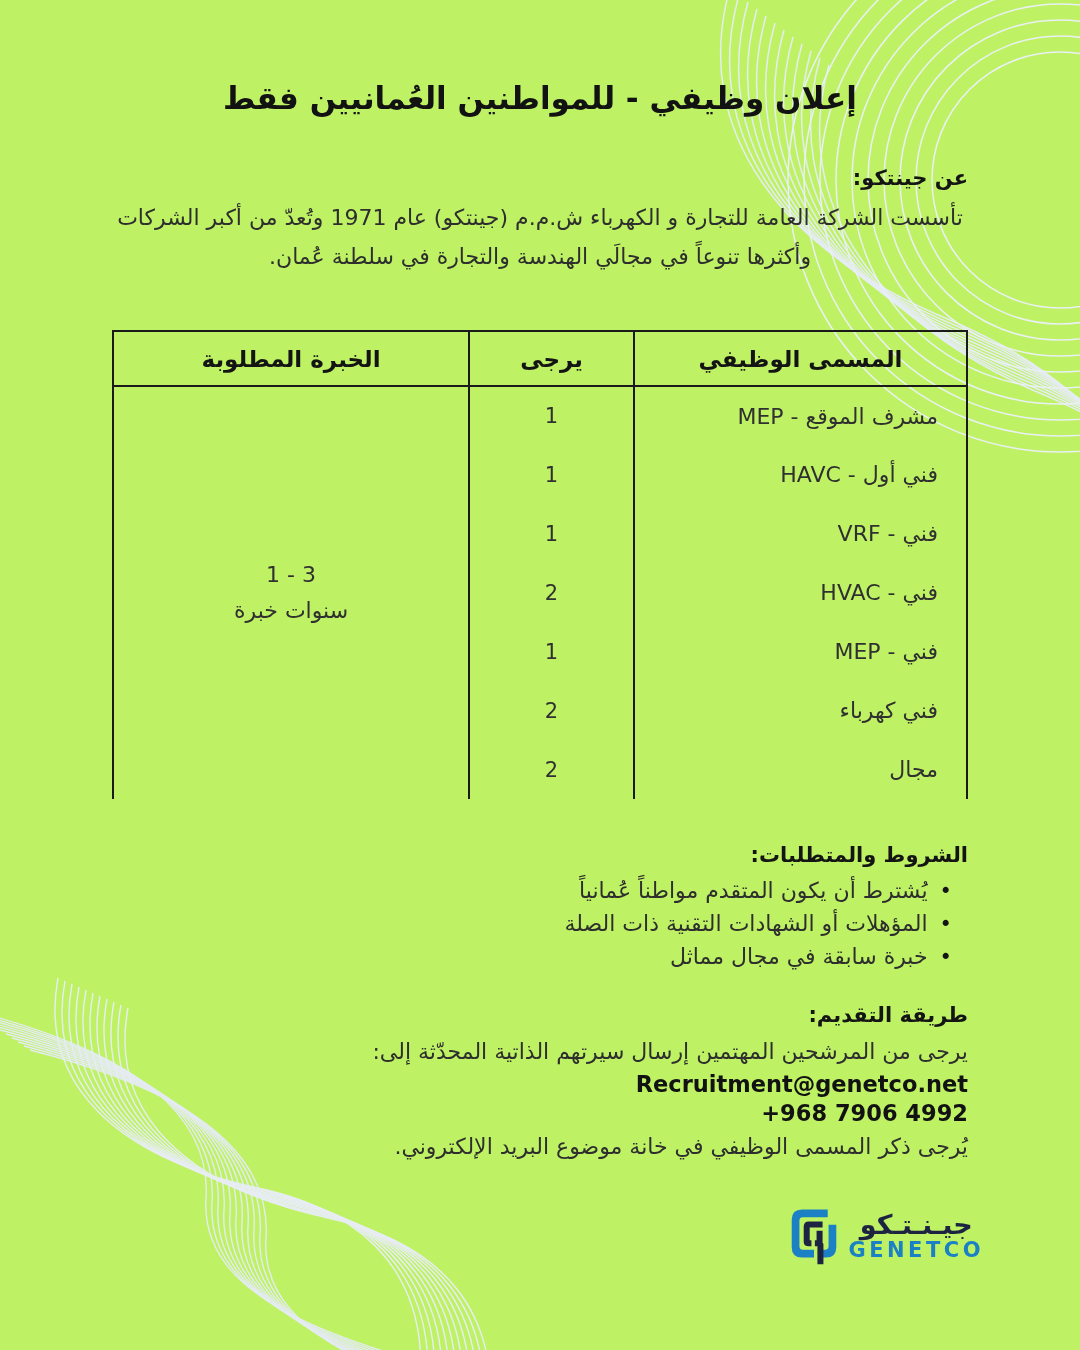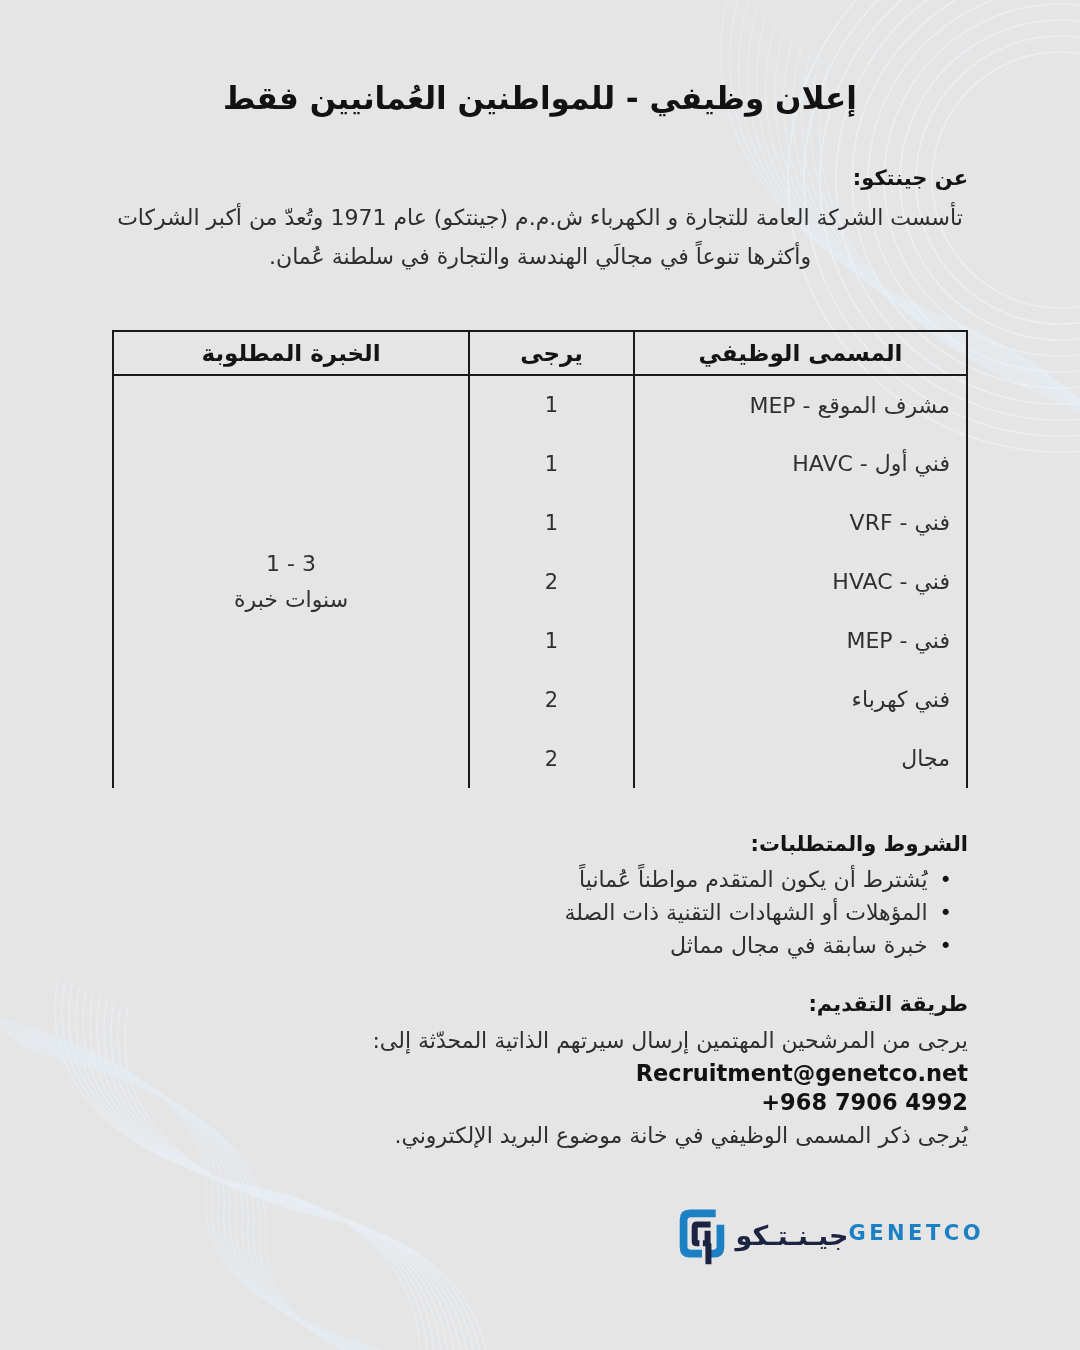--- a/index.html
+++ b/index.html
@@ -4,21 +4,21 @@
 <style>
   * { margin:0; padding:0; box-sizing:border-box; }
   html,body { background:#f7f8f9; }
   body{
     width:1080px; height:1350px;
     font-family:"DejaVu Sans", sans-serif;
     color:#2c2c2c;
   }
   .page{
     position:relative; width:1080px; height:1350px;
-    background:#e5e5e5; overflow:hidden;
+    background:#bef264; overflow:hidden;
   }
   .decor{ position:absolute; pointer-events:none; }
   .decor-tr{ top:0; right:0; }
   .decor-bl{ bottom:0; left:0; }
 
   .content{ position:relative; padding:0 112px; z-index:2; }
 
   .title{
     margin-top:80px;
     text-align:center;
@@ -36,30 +36,30 @@
     text-align:center;
   }
 
   table.jobs{
     width:100%; margin-top:54px;
     border-collapse:collapse; table-layout:fixed;
     background:transparent;
   }
   table.jobs th, table.jobs td{ border:2px solid #1a1a1a; }
   table.jobs th{
-    height:44px; font-size:23px; font-weight:bold; color:#141414;
+    height:55px; font-size:23px; font-weight:bold; color:#141414;
     text-align:center; vertical-align:middle;
   }
   table.jobs tbody td{ border-top:0; border-bottom:0; }
   col.c-title{ width:39%; }
   col.c-count{ width:19.3%; }
   col.c-exp{ width:41.7%; }
   td.jt{
     height:59px; font-size:22px; color:#303030;
-    text-align:right; padding-right:16px; vertical-align:middle;
+    text-align:right; padding-right:28px; vertical-align:middle;
   }
   td.jc{
     font-size:21px; color:#303030; text-align:center; vertical-align:middle;
   }
   td.exp{
     text-align:center; vertical-align:middle;
     font-size:22px; color:#303030; line-height:36px;margin-top:28px;
   }
 
   .reqs{ margin-top:44px; }
@@ -76,21 +76,21 @@
   .apply-strong{
     font-size:22.5px; font-weight:bold; color:#121212; line-height:26px;
     text-align:right; margin-top:3px;
   }
   .apply-note{ font-size:22px; color:#2e2e2e; line-height:33px; margin-top:4px; }
 
   .logo{
     position:absolute; top:1206px; right:96px; z-index:2;
     display:flex; align-items:center; gap:8px;
   }
-  .logo-text{ display:flex; flex-direction:row; align-items:stretch; }
+  .logo-text{ display:flex; flex-direction:column; align-items:stretch; }
   .logo-ar{
     font-size:27px; font-weight:bold; color:#1d2442;
     letter-spacing:1px; line-height:28px; text-align:center;
   }
   .logo-en{
     font-size:21px; font-weight:bold; color:#1b80c4;
     letter-spacing:3.5px; line-height:23px; text-align:center;
     font-family:"DejaVu Sans", sans-serif;
   }
 </style>

